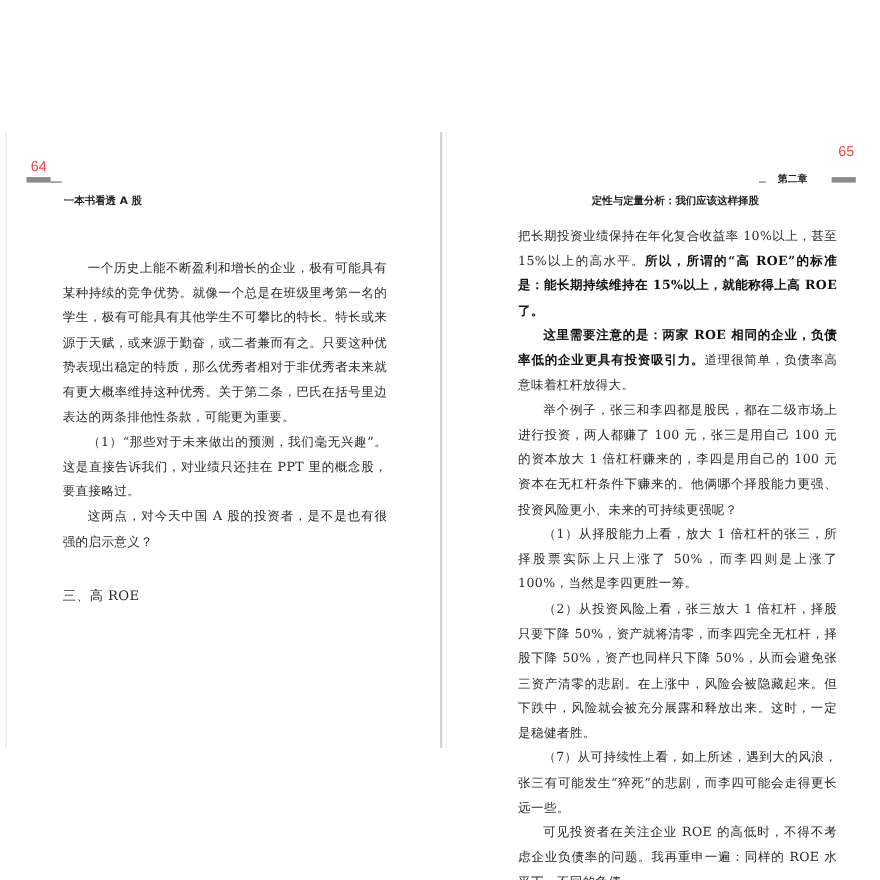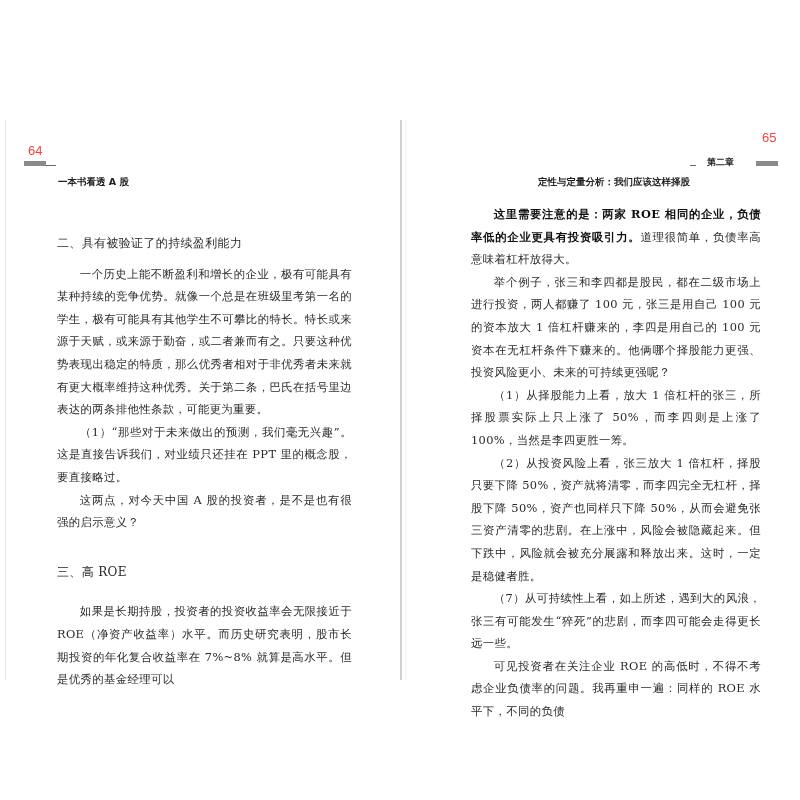--- a/index.html
+++ b/index.html
@@ -26,39 +26,38 @@
 <div class="divider"></div>
 <div class="divider2"></div>
 
 <div>
   <div class="header-num" style="left:28px; top:143px;">64</div>
   <div class="header-bar" style="left:24px; top:161px; width:22px;"></div>
   <div class="header-line" style="left:46px; top:165px; width:10px;"></div>
   <div class="header-title" style="left:58px; top:156px;">一本书看透 A 股</div>
 
   <div class="text" style="left:57px; top:232px; width:295px;">
-    <p class="h2" style="margin-bottom:8px;">二、具有被验证了的持续盈利能力</p>
     <p class="p">一个历史上能不断盈利和增长的企业，极有可能具有某种持续的竞争优势。就像一个总是在班级里考第一名的学生，极有可能具有其他学生不可攀比的特长。特长或来源于天赋，或来源于勤奋，或二者兼而有之。只要这种优势表现出稳定的特质，那么优秀者相对于非优秀者未来就有更大概率维持这种优秀。关于第二条，巴氏在括号里边表达的两条排他性条款，可能更为重要。</p>
     <p class="p">（1）“那些对于未来做出的预测，我们毫无兴趣”。这是直接告诉我们，对业绩只还挂在 PPT 里的概念股，要直接略过。</p>
     <p class="p">这两点，对今天中国 A 股的投资者，是不是也有很强的启示意义？</p>
     <p class="h2" style="margin-top:27px; margin-bottom:17px; font-family:'DejaVu Serif', serif;">三、高 ROE</p>
-    <p class="p">如果是长期持股，投资者的投资收益率会无限接近于 ROE（净资产收益率）水平。而历史研究表明，股市长期投资的年化复合收益率在 7%~8% 就算是高水平。但是优秀的基金经理可以</p>
   </div>
 </div>
 
 <div>
   <div class="header-title" style="right:66px; top:136px; font-size:9px;">第二章</div>
   <div class="header-num" style="left:762px; top:130px;">65</div>
   <div class="header-title" style="right:110px; top:156px;">定性与定量分析：我们应该这样择股</div>
 
   <div class="header-line" style="left:691px; top:165px; width:66px; background:transparent;"></div>
   <div class="header-line" style="left:690px; top:165px; width:6px;"></div>
   <div class="header-bar" style="left:756px; top:161px; width:22px;"></div>
 
   <div class="text" style="left:471px; top:203px; width:290px;">
+    <p class="p noindent"><span>把长期投资业绩保持在年化复合收益率 10%以上，甚至 15%以上的高水平。</span><span class="b">所以，所谓的“高 ROE”的标准是：能长期持续维持在 15%以上，就能称得上高 ROE 了。</span></p>
     <p class="p"><span class="b">这里需要注意的是：两家 ROE 相同的企业，负债率低的企业更具有投资吸引力。</span><span>道理很简单，负债率高意味着杠杆放得大。</span></p>
     <p class="p">举个例子，张三和李四都是股民，都在二级市场上进行投资，两人都赚了 100 元，张三是用自己 100 元的资本放大 1 倍杠杆赚来的，李四是用自己的 100 元资本在无杠杆条件下赚来的。他俩哪个择股能力更强、投资风险更小、未来的可持续更强呢？</p>
     <p class="p">（1）从择股能力上看，放大 1 倍杠杆的张三，所择股票实际上只上涨了 50%，而李四则是上涨了 100%，当然是李四更胜一筹。</p>
     <p class="p">（2）从投资风险上看，张三放大 1 倍杠杆，择股只要下降 50%，资产就将清零，而李四完全无杠杆，择股下降 50%，资产也同样只下降 50%，从而会避免张三资产清零的悲剧。在上涨中，风险会被隐藏起来。但下跌中，风险就会被充分展露和释放出来。这时，一定是稳健者胜。</p>
     <p class="p">（7）从可持续性上看，如上所述，遇到大的风浪，张三有可能发生“猝死”的悲剧，而李四可能会走得更长远一些。</p>
     <p class="p">可见投资者在关注企业 ROE 的高低时，不得不考虑企业负债率的问题。我再重申一遍：同样的 ROE 水平下，不同的负债</p>
   </div>
 </div>
 
 </body></html>

